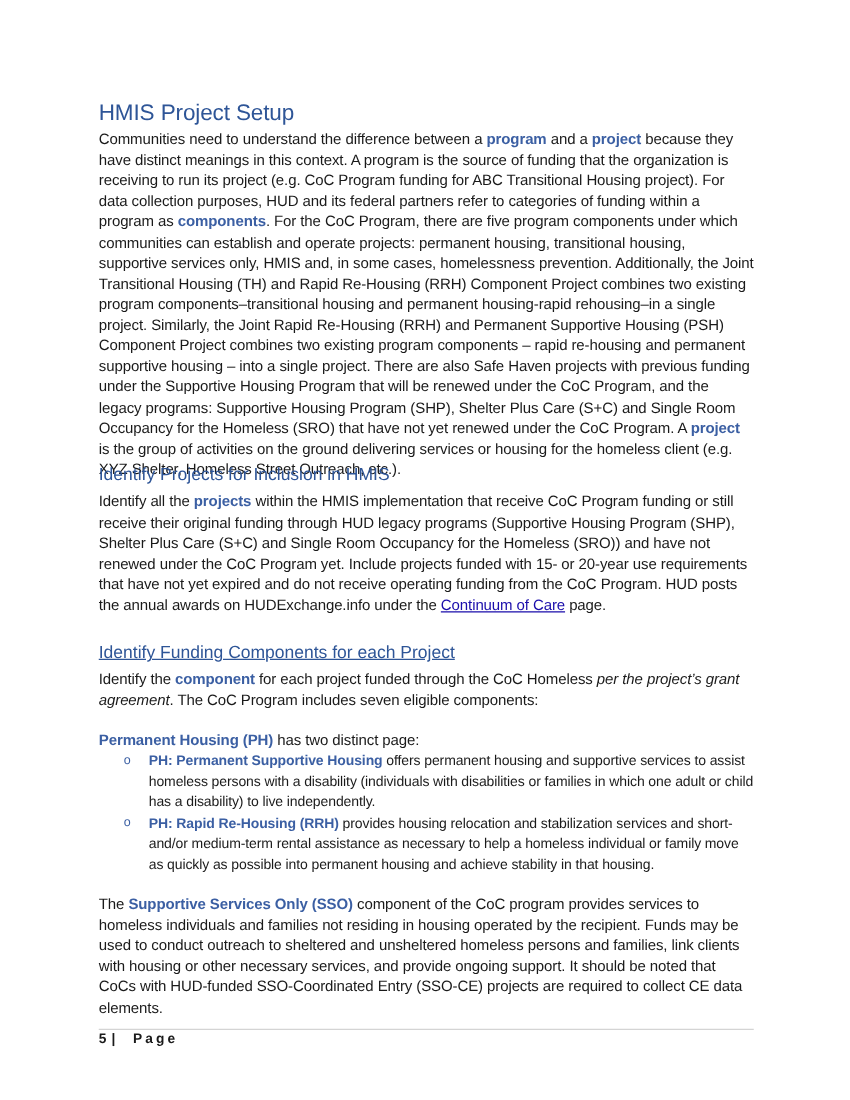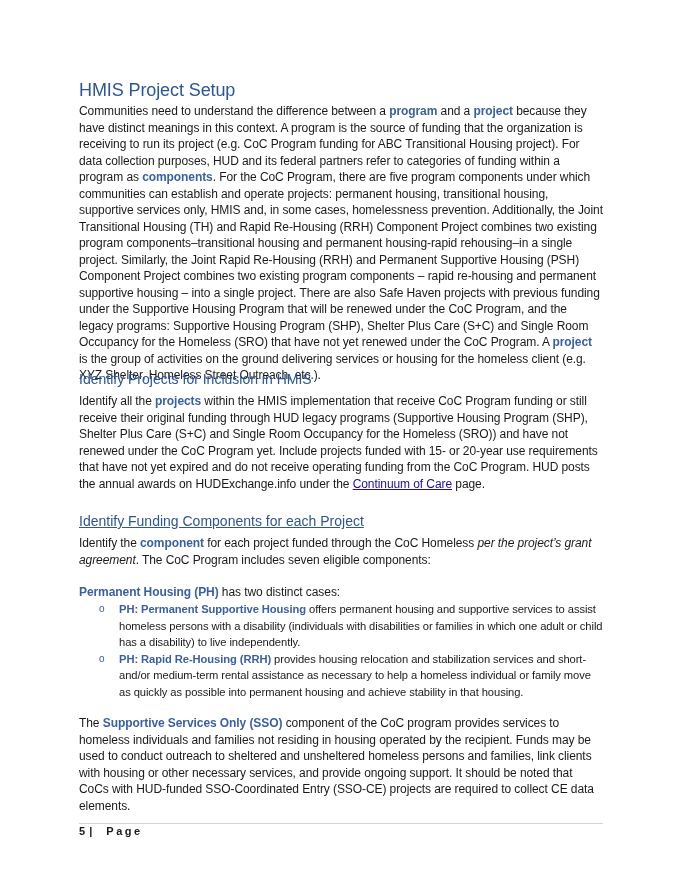--- a/index.html
+++ b/index.html
@@ -29,21 +29,21 @@
   <p class="para abs" style="top:103px;"><span>Communities need to understand the difference between a </span><span class="kw">program</span><span> and a </span><span class="kw">project</span><span> because they have distinct meanings in this context. A program is the source of funding that the organization is receiving to run its project (e.g. CoC Program funding for ABC Transitional Housing project). For data collection purposes, HUD and its federal partners refer to categories of funding within a program as </span><span class="kw">components</span><span>. For the CoC Program, there are five program components under which communities can establish and operate projects: permanent housing, transitional housing, supportive services only, HMIS and, in some cases, homelessness prevention. Additionally, the Joint Transitional Housing (TH) and Rapid Re-Housing (RRH) Component Project combines two existing program components–transitional housing and permanent housing-rapid rehousing–in a single project. Similarly, the Joint Rapid Re-Housing (RRH) and Permanent Supportive Housing (PSH) Component Project combines two existing program components – rapid re-housing and permanent supportive housing – into a single project. There are also Safe Haven projects with previous funding under the Supportive Housing Program that will be renewed under the CoC Program, and the legacy programs: Supportive Housing Program (SHP), Shelter Plus Care (S+C) and Single Room Occupancy for the Homeless (SRO) that have not yet renewed under the CoC Program. A </span><span class="kw">project</span><span> is the group of activities on the ground delivering services or housing for the homeless client (e.g. XYZ Shelter, Homeless Street Outreach, etc.).</span></p>
 
   <div class="h2 abs" style="top:371px;">Identify Projects for Inclusion in HMIS</div>
 
   <p class="para abs" style="top:393px;"><span>Identify all the </span><span class="kw">projects</span><span> within the HMIS implementation that receive CoC Program funding or still receive their original funding through HUD legacy programs (Supportive Housing Program (SHP), Shelter Plus Care (S+C) and Single Room Occupancy for the Homeless (SRO)) and have not renewed under the CoC Program yet. Include projects funded with 15- or 20-year use requirements that have not yet expired and do not receive operating funding from the CoC Program. HUD posts the annual awards on HUDExchange.info under the </span><a class="link">Continuum of Care</a><span> page.</span></p>
 
   <div class="h2 abs" style="top:513px;text-decoration:underline;">Identify Funding Components for each Project</div>
 
   <p class="para abs" style="top:535px;"><span>Identify the </span><span class="kw">component</span><span> for each project funded through the CoC Homeless </span><em>per the project’s grant agreement</em><span>. The CoC Program includes seven eligible components:</span></p>
 
-  <p class="para abs" style="top:584px;"><span class="kw">Permanent Housing (PH)</span><span> has two distinct cases:</span></p>
+  <p class="para abs" style="top:584px;"><span class="kw">Permanent Housing (PH)</span><span> has two distinct page:</span></p>
 
   <ul class="sub abs" style="top:601px;">
     <li>
       <span class="bullet">o</span>
       <span class="kw">PH: Permanent Supportive Housing</span><span> offers permanent housing and supportive services to assist homeless persons with a disability (individuals with disabilities or families in which one adult or child has a disability) to live independently.</span>
     </li>
     <li>
       <span class="bullet">o</span>
       <span class="kw">PH: Rapid Re-Housing (RRH)</span><span> provides housing relocation and stabilization services and short-and/or medium-term rental assistance as necessary to help a homeless individual or family move as quickly as possible into permanent housing and achieve stability in that housing.</span>
     </li>

